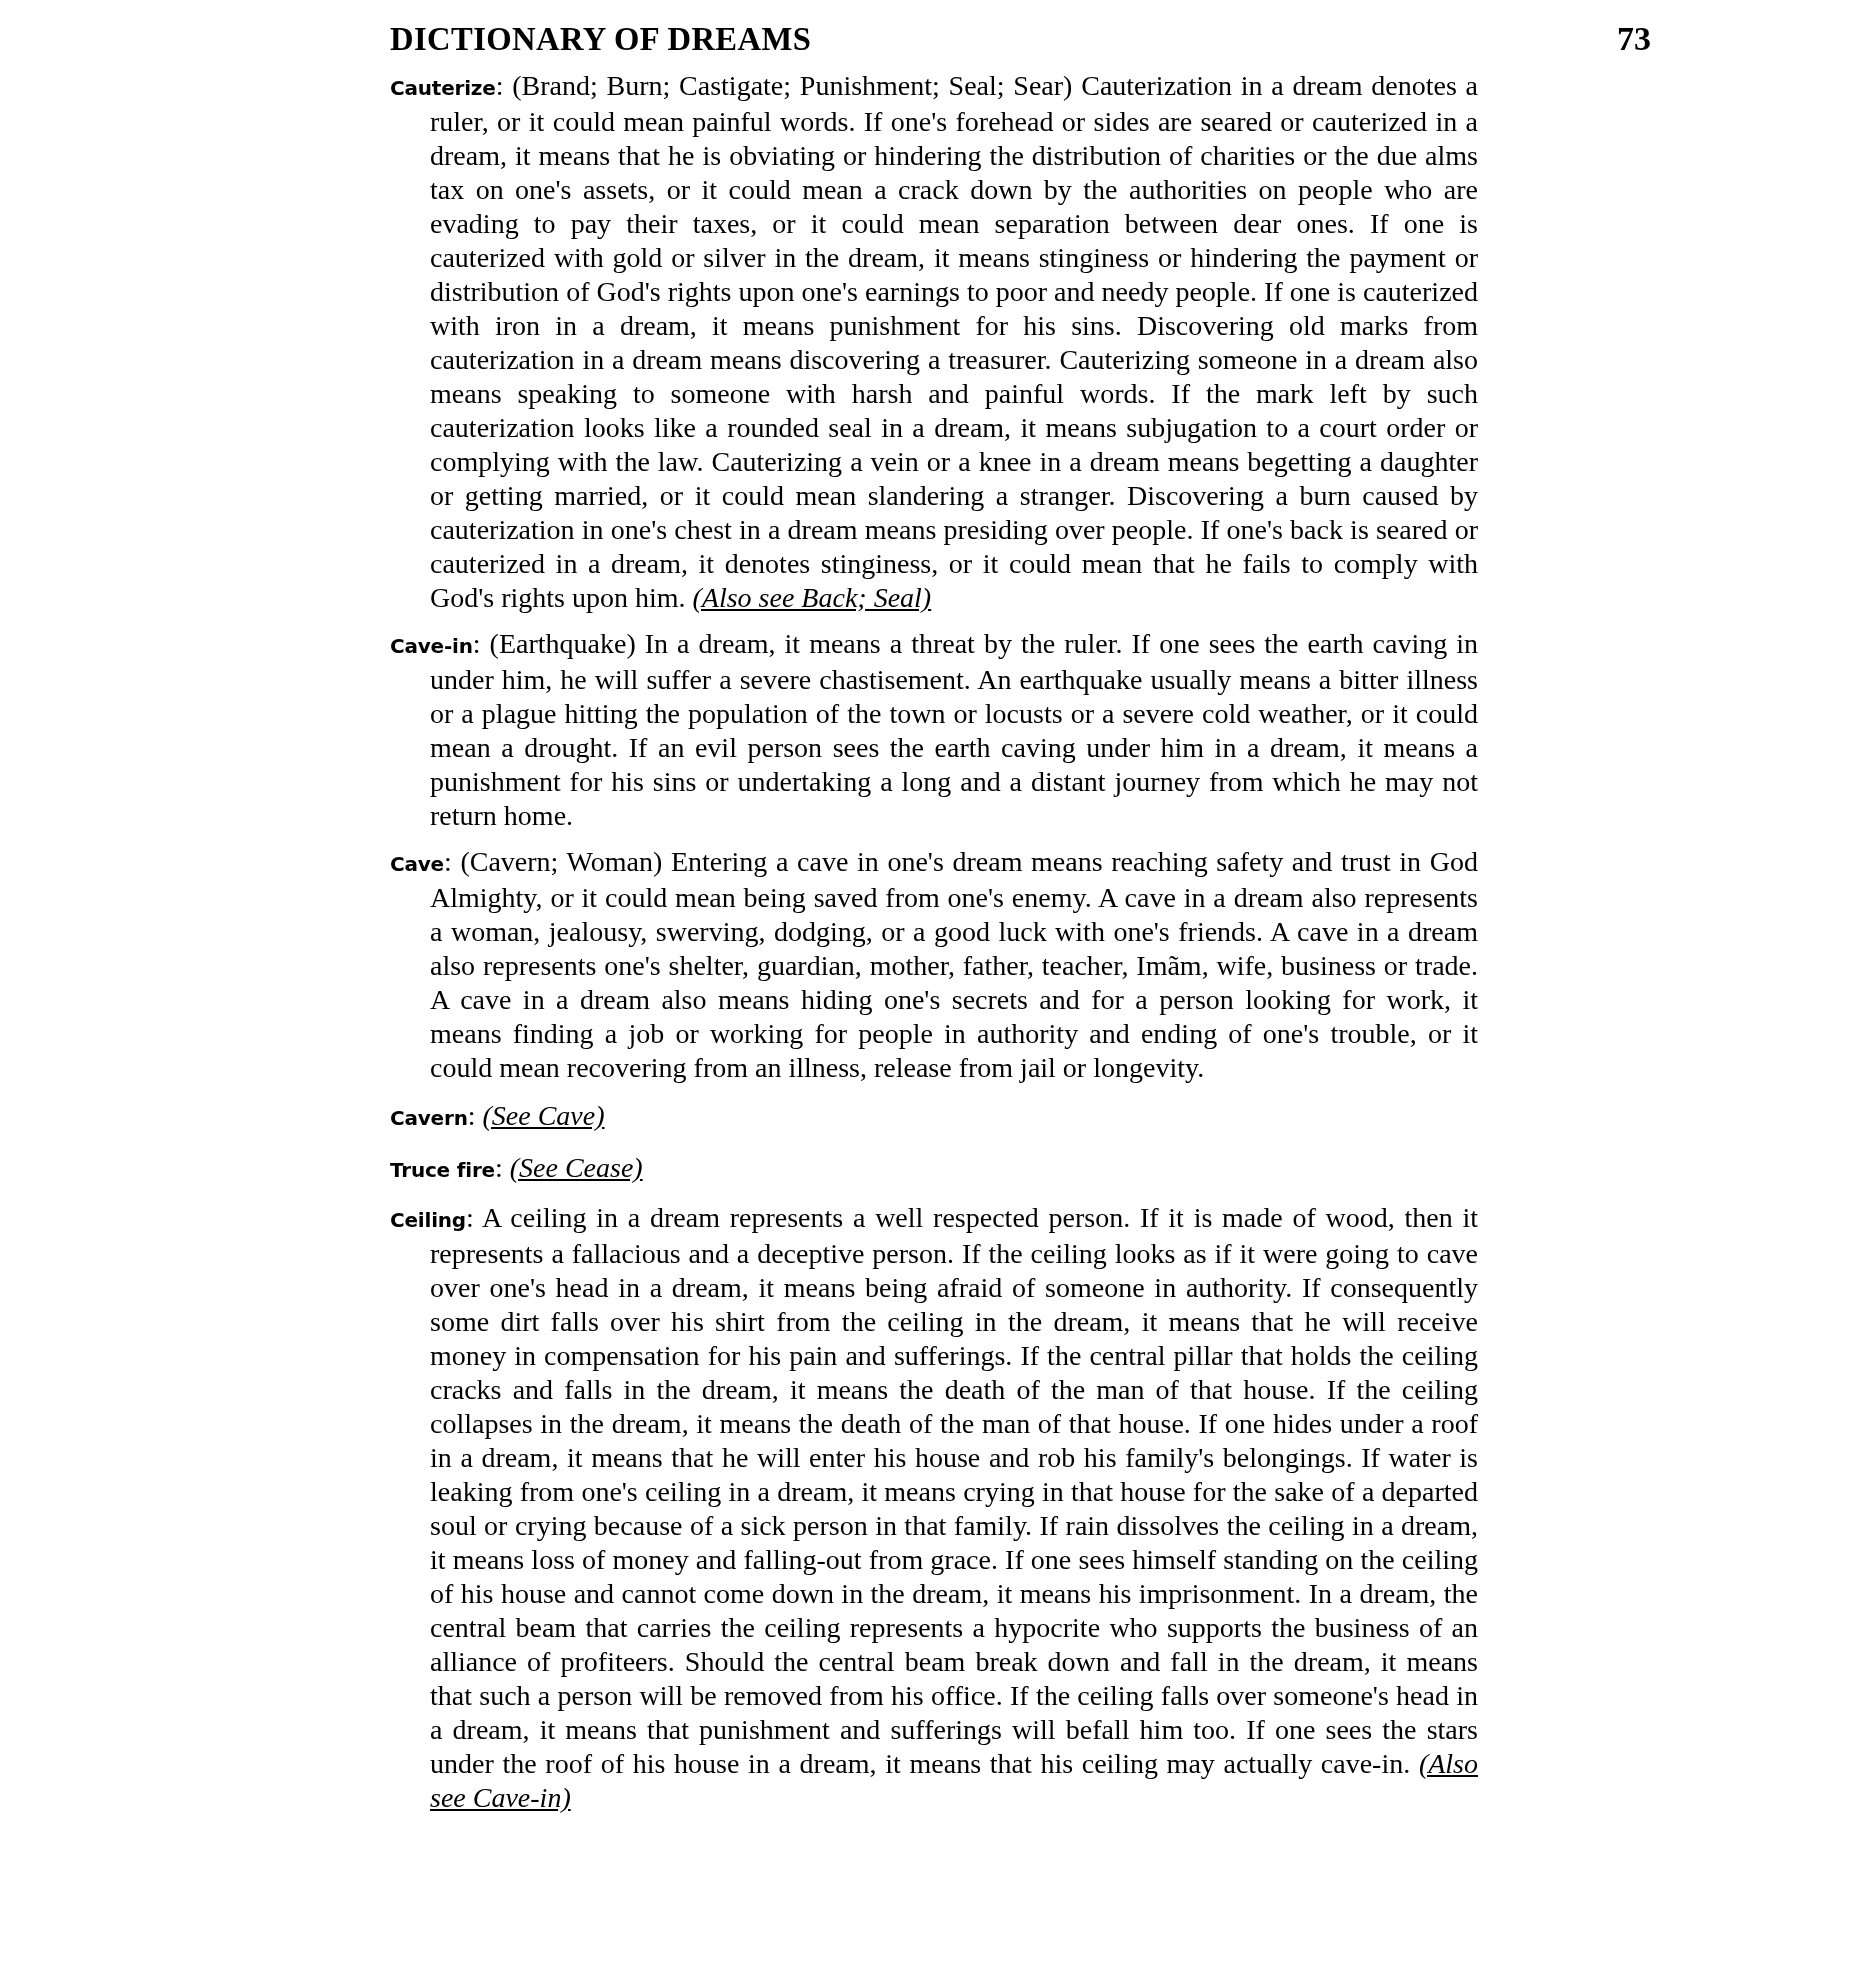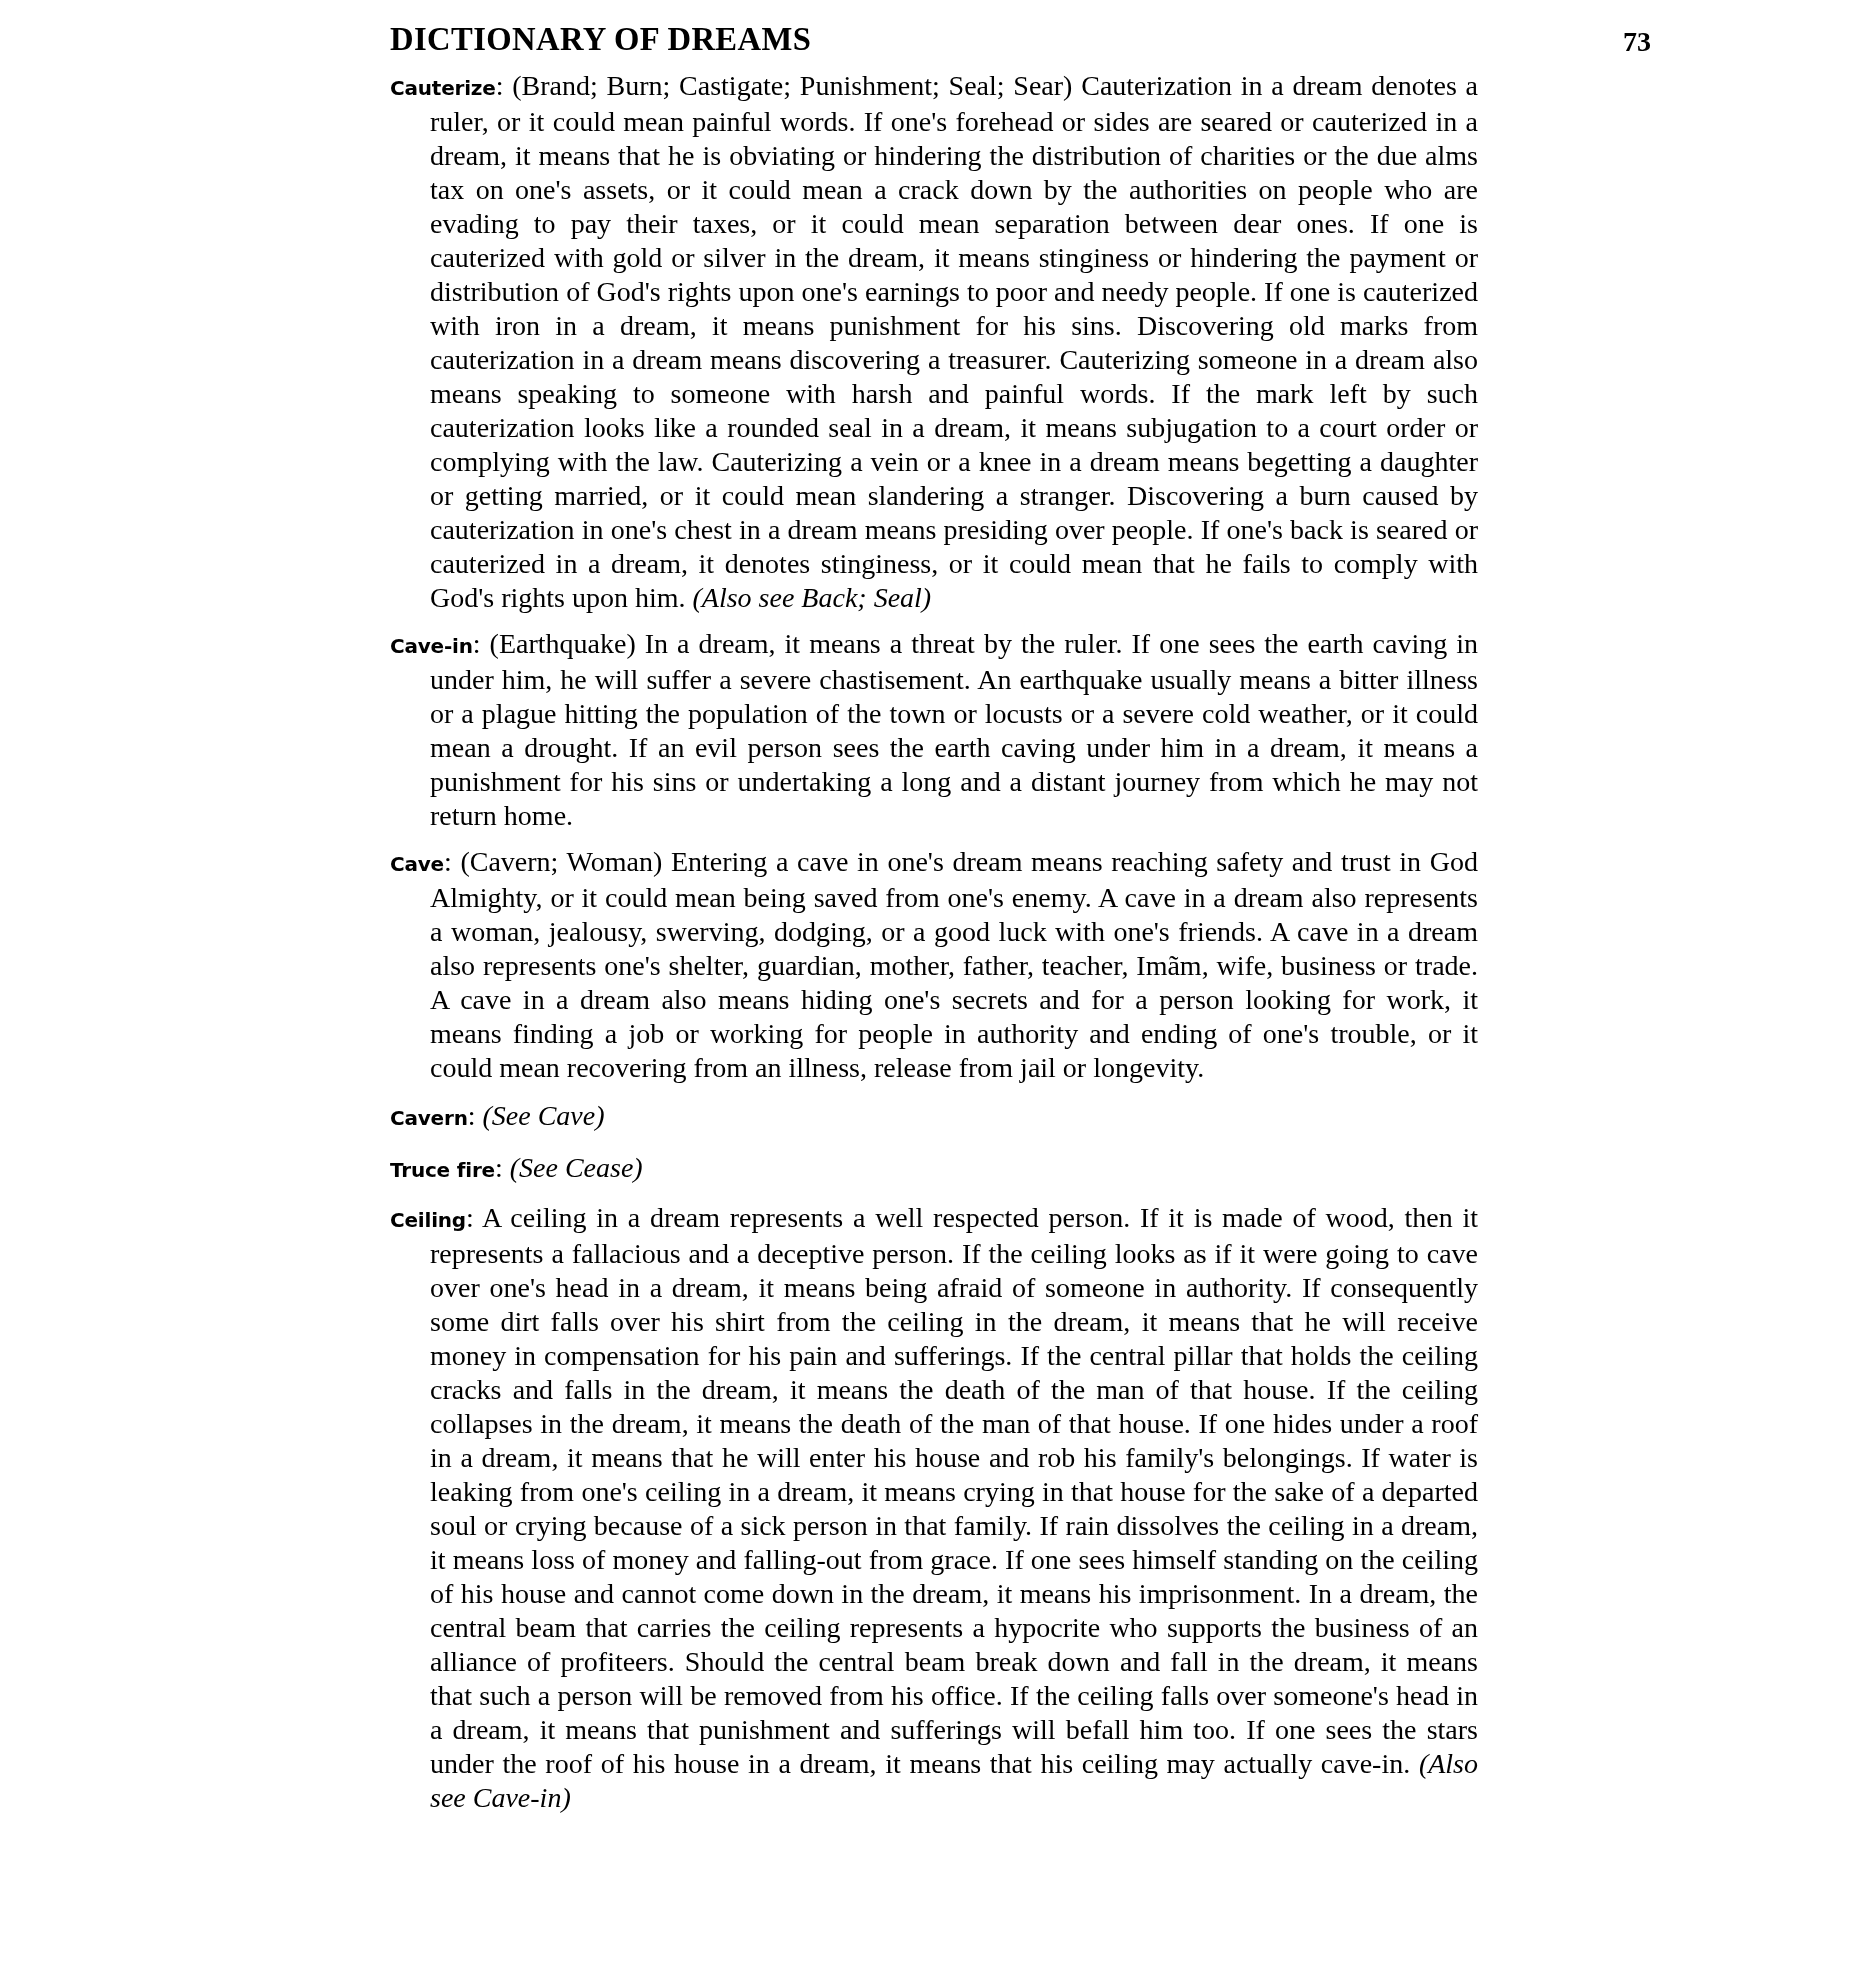--- a/index.html
+++ b/index.html
@@ -33,21 +33,21 @@
     font-weight: bold;
     font-size: 34px;
     letter-spacing: 0.4px;
     white-space: nowrap;
     transform: scaleX(0.96);
     transform-origin: left center;
   }
   .head-folio {
     font-family: "Liberation Serif", "DejaVu Serif", serif;
     font-weight: bold;
-    font-size: 28px;
+    font-size: 34px;
     white-space: nowrap;
   }
 
   
   .column {
     position: absolute;
     left: 390px;
     top: 69px;
     width: 1088px;
   }
@@ -66,20 +66,21 @@
     margin-top: 12px;
   }
   .headword {
     font-family: "DejaVu Sans", "Liberation Sans", sans-serif;
     font-weight: bold;
     font-size: 20px;
     letter-spacing: -0.2px;
   }
   .ital {
     font-style: italic;
+    text-decoration: underline;
   }
   .short-entry {
     font-size: 28px;
     line-height: 38px;
     text-align: left;
     padding-left: 0;
     text-indent: 0;
   }
   
   .column, .running-head {

